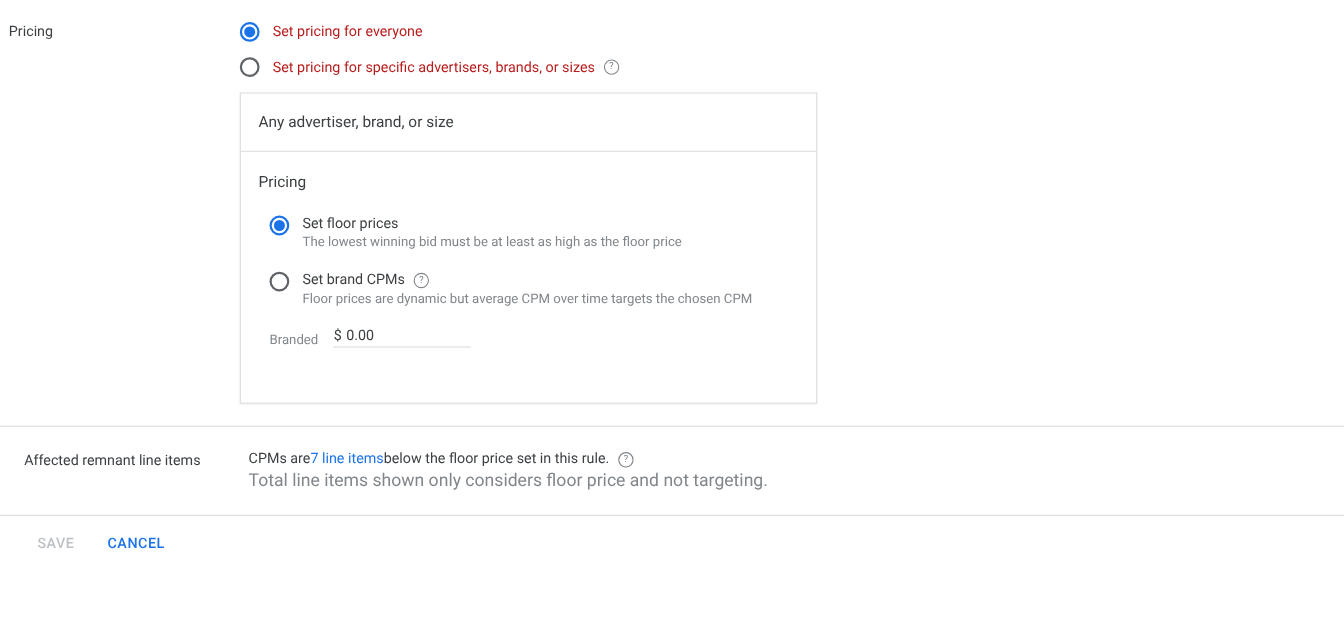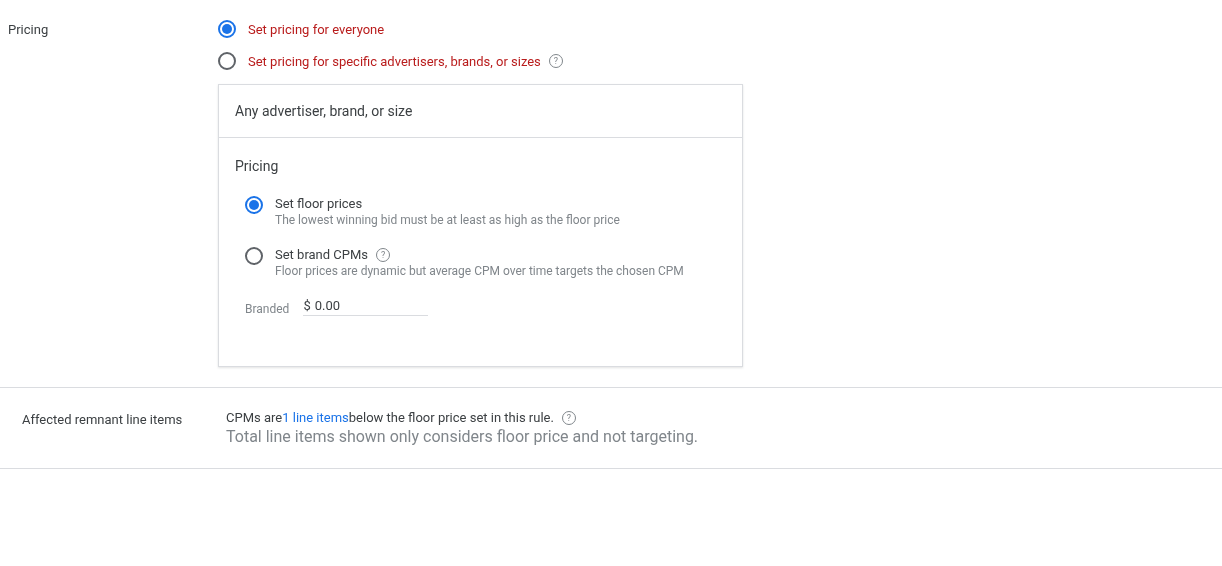--- a/index.html
+++ b/index.html
@@ -264,23 +264,27 @@
     </div>
   </div>
 
   <div class="divider"></div>
 
   <div class="affected-section">
     <div class="affected-label">Affected remnant line items</div>
     <div class="affected-content">
       <div class="affected-text">
         <span>CPMs are </span>
-        <span class="link">1 line items</span>
+        <span class="link">7 line items</span>
         <span> below the floor price set in this rule.</span>
         <span class="help-icon">?</span>
       </div>
       <div class="affected-sub">Total line items shown only considers floor price and not targeting.</div>
     </div>
   </div>
 
   <div class="divider"></div>
 
+  <div class="footer">
+    <button class="btn btn-save">SAVE</button>
+    <button class="btn btn-cancel">CANCEL</button>
+  </div>
 </div>
 
 </body></html>

